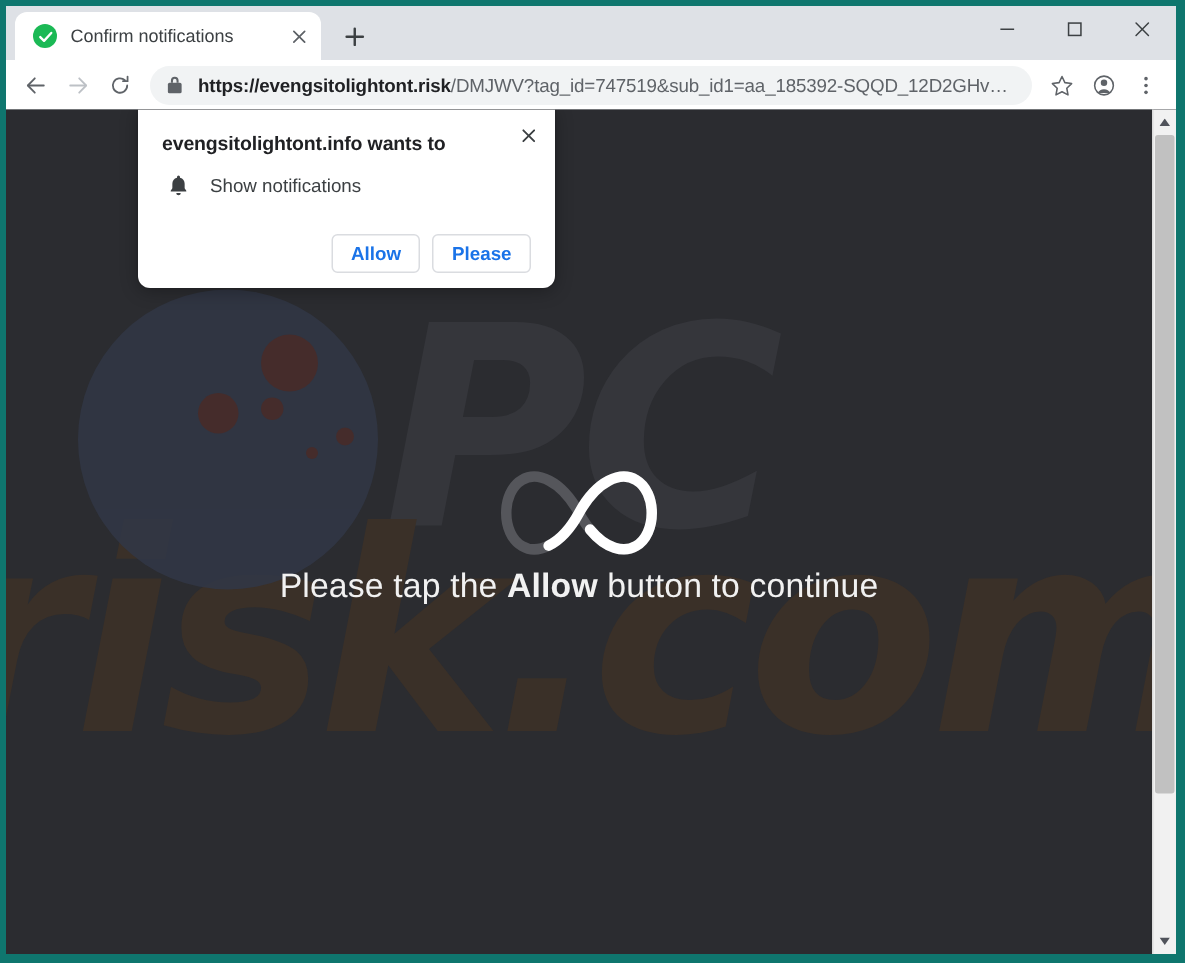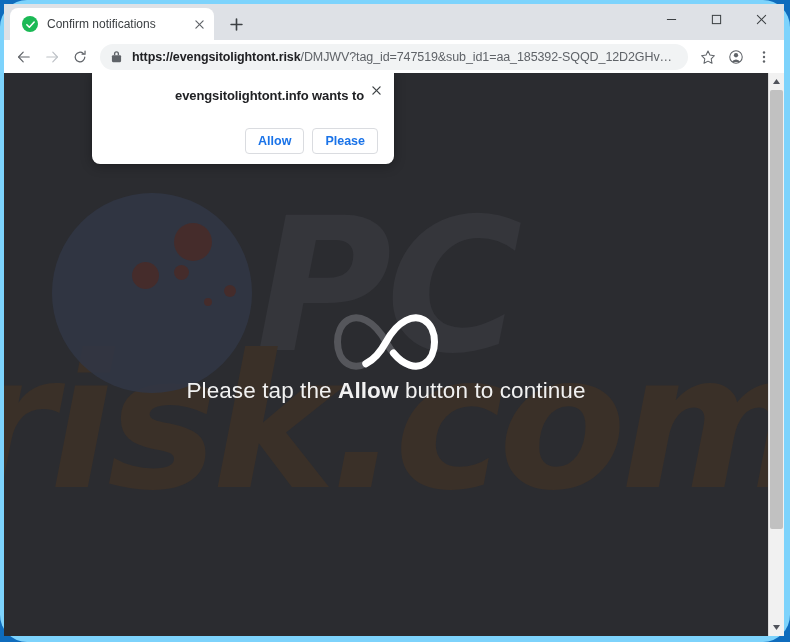--- a/index.html
+++ b/index.html
@@ -4,23 +4,22 @@
 <style>
   * { box-sizing: border-box; margin: 0; padding: 0; }
   html, body {
     width: 790px; height: 642px;
     font-family: "Liberation Sans", sans-serif;
     overflow: hidden;
     background: #0f6cbd;
   }
   .window-frame {
     position: absolute; inset: 0;
-    background: #7dd3fc;
+    background: #0f766e;
     padding: 4px 6px 6px 0;
-    border-radius: 27px;
   }
   .browser {
     position: absolute;
     left: 4px; top: 4px; right: 6px; bottom: 6px;
     background: #dee1e6;
     display: flex; flex-direction: column;
     overflow: hidden;
   }
   
   .tabstrip {
@@ -152,26 +151,25 @@
   }
   .sb-arrow svg { width: 7px; height: 5px; }
   .sb-track { flex: 1; position: relative; }
   .sb-thumb {
     position: absolute; left: 1px; right: 1px; top: 0;
     height: 83%; background: #c1c1c1; border-radius: 2px;
   }
   
   .perm {
     position: absolute; left: 88px; top: -1px;
-    width: 302px; background: #fff;
+    width: 278px; background: #fff;
     border-radius: 0 0 8px 8px;
     box-shadow: 0 2px 12px rgba(0,0,0,.30), 0 0 0 1px rgba(0,0,0,.06);
     padding: 16px 16px 10px 16px;
     z-index: 20;
-    text-align: right;
   }
   .perm-close {
     position: absolute; right: 9px; top: 9px;
     width: 18px; height: 18px;
     display: flex; align-items: center; justify-content: center;
     color: #3c4043;
   }
   .perm-close svg { width: 9px; height: 9px; }
   .perm-title {
     font-size: 13px; color: #202124; font-weight: 600;
@@ -315,20 +313,29 @@
       </div>
 
       <div class="perm">
         <div class="perm-close">
           <svg viewBox="0 0 10 10" stroke="currentColor" stroke-width="1.4" stroke-linecap="round">
                 <line x1="1" y1="1" x2="9" y2="9"></line>
                 <line x1="9" y1="1" x2="1" y2="9"></line>
               </svg>
         </div>
         <div class="perm-title">evengsitolightont.info wants to</div>
+        <div class="perm-row">
+          <span class="bell">
+            <svg viewBox="0 0 14 15" fill="currentColor">
+                  <path d="M7 1a1 1 0 0 1 1 1v.45A4.2 4.2 0 0 1 11.1 6.5v3l1.1 1.6v.6H1.8v-.6l1.1-1.6v-3A4.2 4.2 0 0 1 6 2.45V2a1 1 0 0 1 1-1z"></path>
+                  <path d="M5.5 12.6h3a1.5 1.5 0 0 1-3 0z"></path>
+                </svg>
+          </span>
+          <span class="perm-opt">Show notifications</span>
+        </div>
         <div class="perm-actions">
           <div class="pbtn">Allow</div>
           <div class="pbtn">Please</div>
         </div>
       </div>
 
     </div>
 
     <div class="scrollbar">
       <div class="sb-arrow">

